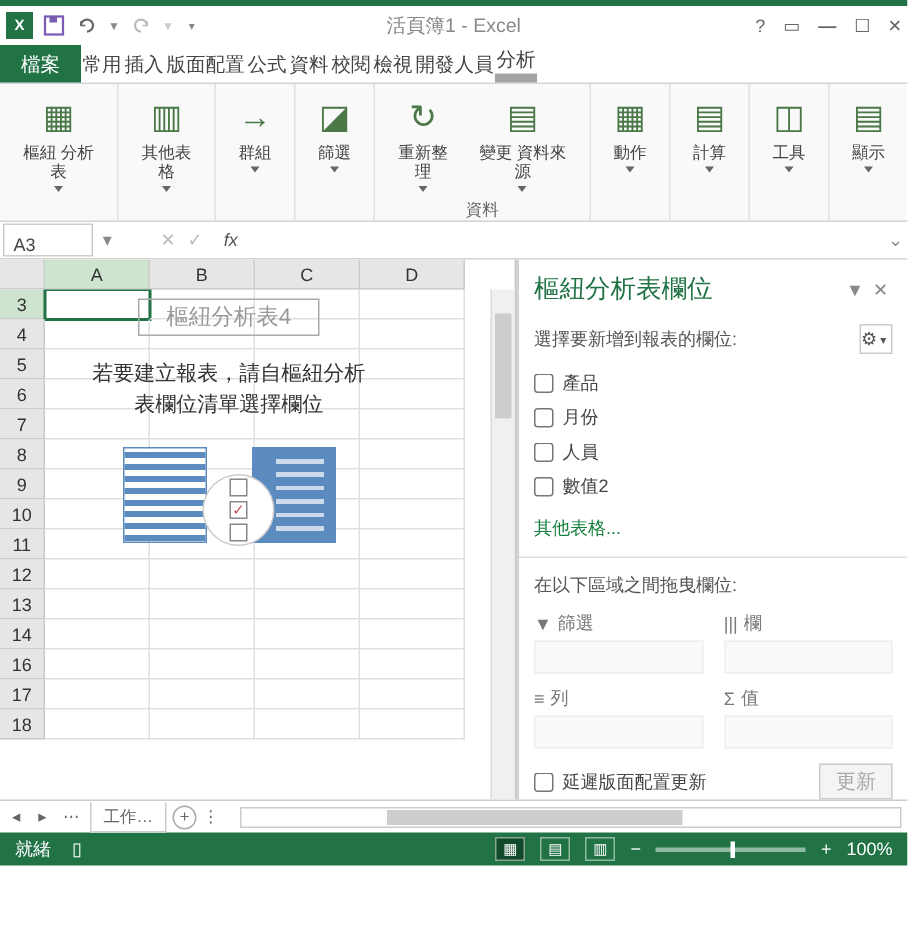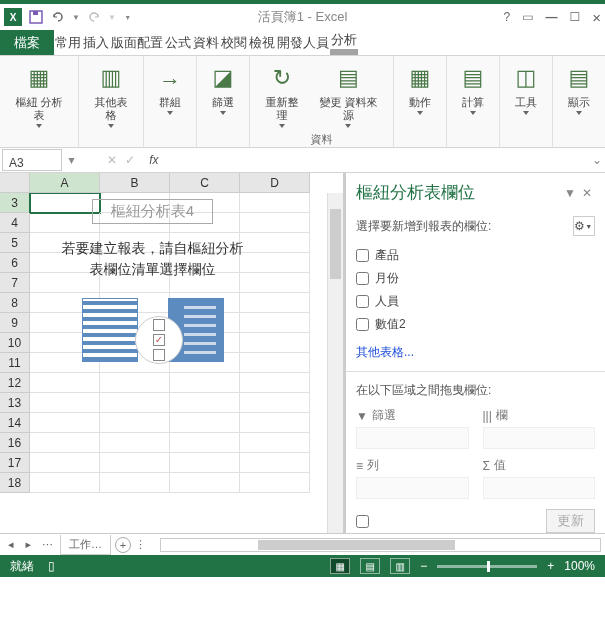--- a/index.html
+++ b/index.html
@@ -75,21 +75,21 @@
 .pane { width: 260px; border-left: 1px solid #ccc; padding: 8px 10px; display: flex; flex-direction: column; }
 .pane-title-row { display: flex; align-items: center; }
 .pane-title { font-size: 17px; color: #217346; flex: 1; }
 .pane-ctl { color: #888; cursor: pointer; padding: 0 3px; font-size: 12px; }
 .pane-sub { margin-top: 12px; display: flex; align-items: center; }
 .pane-sub span { flex: 1; color: #555; }
 .gear { width: 22px; height: 20px; border: 1px solid #ccc; display: flex; align-items: center; justify-content: center; cursor: pointer; }
 .field-list { margin-top: 8px; }
 .fld { display: flex; align-items: center; gap: 6px; padding: 3px 0; }
 .fld input { width: 13px; height: 13px; }
-.more-tables { color: #1d4ed8; margin-top: 8px; cursor: pointer; }
+.more-tables { color: #15803d; margin-top: 8px; cursor: pointer; }
 .pane hr { margin: 10px -10px; border: none; border-top: 1px solid #ddd; }
 .drag-label { color: #555; margin-bottom: 8px; }
 .drop-grid { display: grid; grid-template-columns: 1fr 1fr; gap: 8px 14px; }
 .drop-zone .dz-h { color: #777; font-size: 12px; display: flex; align-items: center; gap: 4px; }
 .drop-zone .dz-b { height: 22px; border: 1px solid #eee; background: #fafafa; margin-top: 3px; }
 .pane-footer { margin-top: auto; display: flex; align-items: center; padding-top: 10px; }
 .pane-footer input { margin-right: 6px; }
 .pane-footer .upd { margin-left: auto; border: 1px solid #ccc; padding: 2px 10px; color: #aaa; background: #f4f4f4; }
 
 
@@ -448,20 +448,21 @@
       <div class="drop-zone">
           <div class="dz-h">
             <span>Σ</span>
             <span>值</span>
           </div>
           <div class="dz-b"></div>
         </div>
     </div>
     <div class="pane-footer">
       <input type="checkbox" style="">
+      <span>延遲版面配置更新</span>
       <button class="upd" disabled="">更新</button>
     </div>
   </div>
 </div>
 
 <div class="sheet-tabs">
   <span class="nav">◂</span>
   <span class="nav">▸</span>
   <span style="padding:0 3px">⋯</span>
   <div class="tab">工作…</div>

